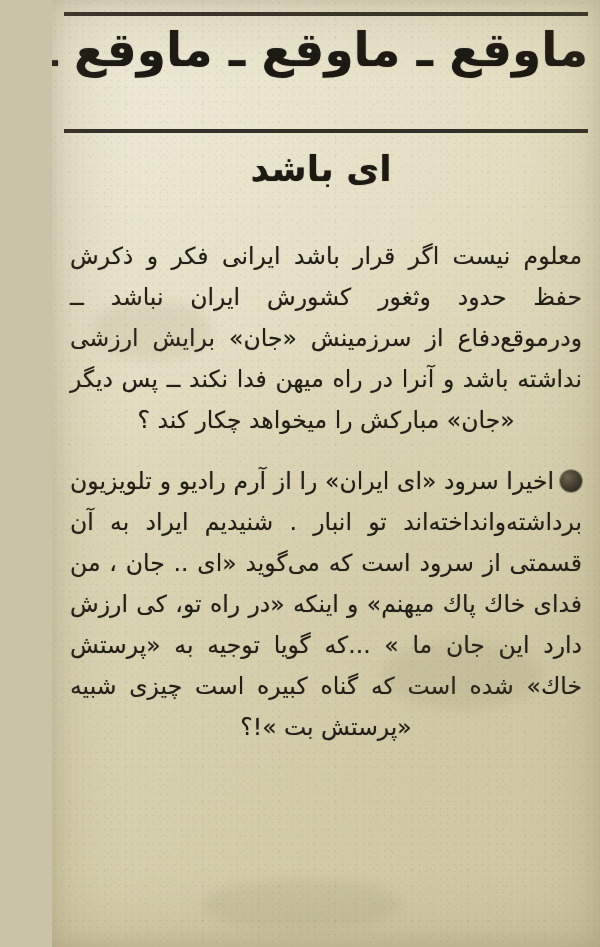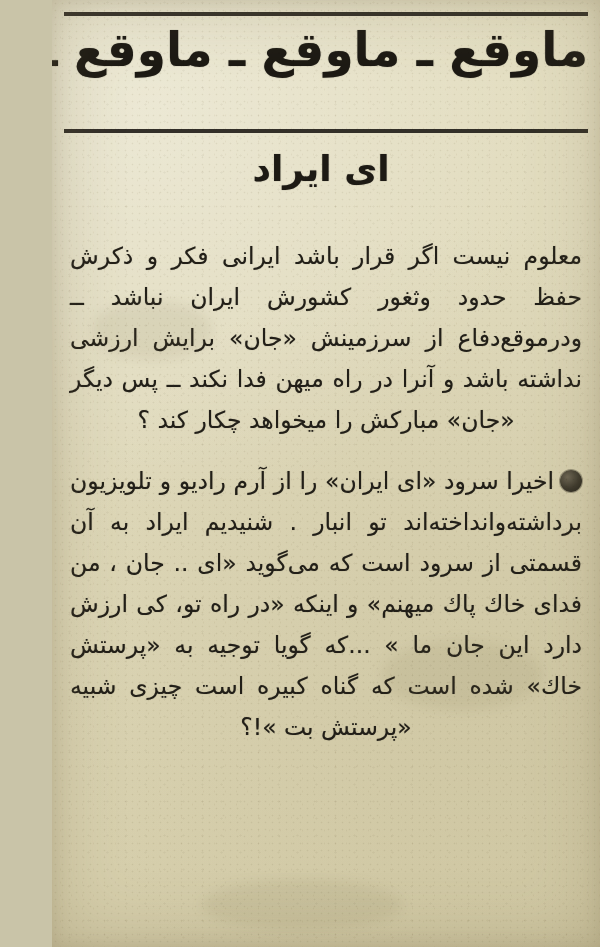--- a/index.html
+++ b/index.html
@@ -127,21 +127,21 @@
 <body>
 
 <div class="page">
 
   <div class="rule rule-top"></div>
 
   <div class="kicker">ماوقع ـ ماوقع ـ ماوقع ـ</div>
 
   <div class="rule rule-mid"></div>
 
-  <div class="headline">ای ایراد</div>
+  <div class="headline">ای باشد</div>
 
   <div class="article">
     <p class="para p2">معلوم نیست اگر قرار باشد ایرانی فکر و ذکرش حفظ حدود وثغور کشورش ایران نباشد ــ ودرموقع‌دفاع از سرزمینش «جان» برایش ارزشی نداشته باشد و آنرا در راه میهن فدا نکند ــ پس دیگر «جان» مبارکش را میخواهد چکار کند ؟</p>
     <p class="para p1"><span class="bullet"></span><span>اخیرا سرود «ای ایران» را از آرم رادیو و تلویزیون برداشته‌وانداخته‌اند تو انبار . شنیدیم ایراد به آن قسمتی از سرود است که می‌گوید «ای .. جان ، من فدای خاك پاك میهنم» و اینکه «در راه تو، کی ارزش دارد این جان ما » ...که گویا توجیه به «پرستش خاك» شده است که گناه کبیره است چیزی شبیه «پرستش بت »!؟</span></p>
   </div>
 
   <div class="ink-smudge s1"></div>
   <div class="ink-smudge s2"></div>
   <div class="ink-smudge s3"></div>
 

